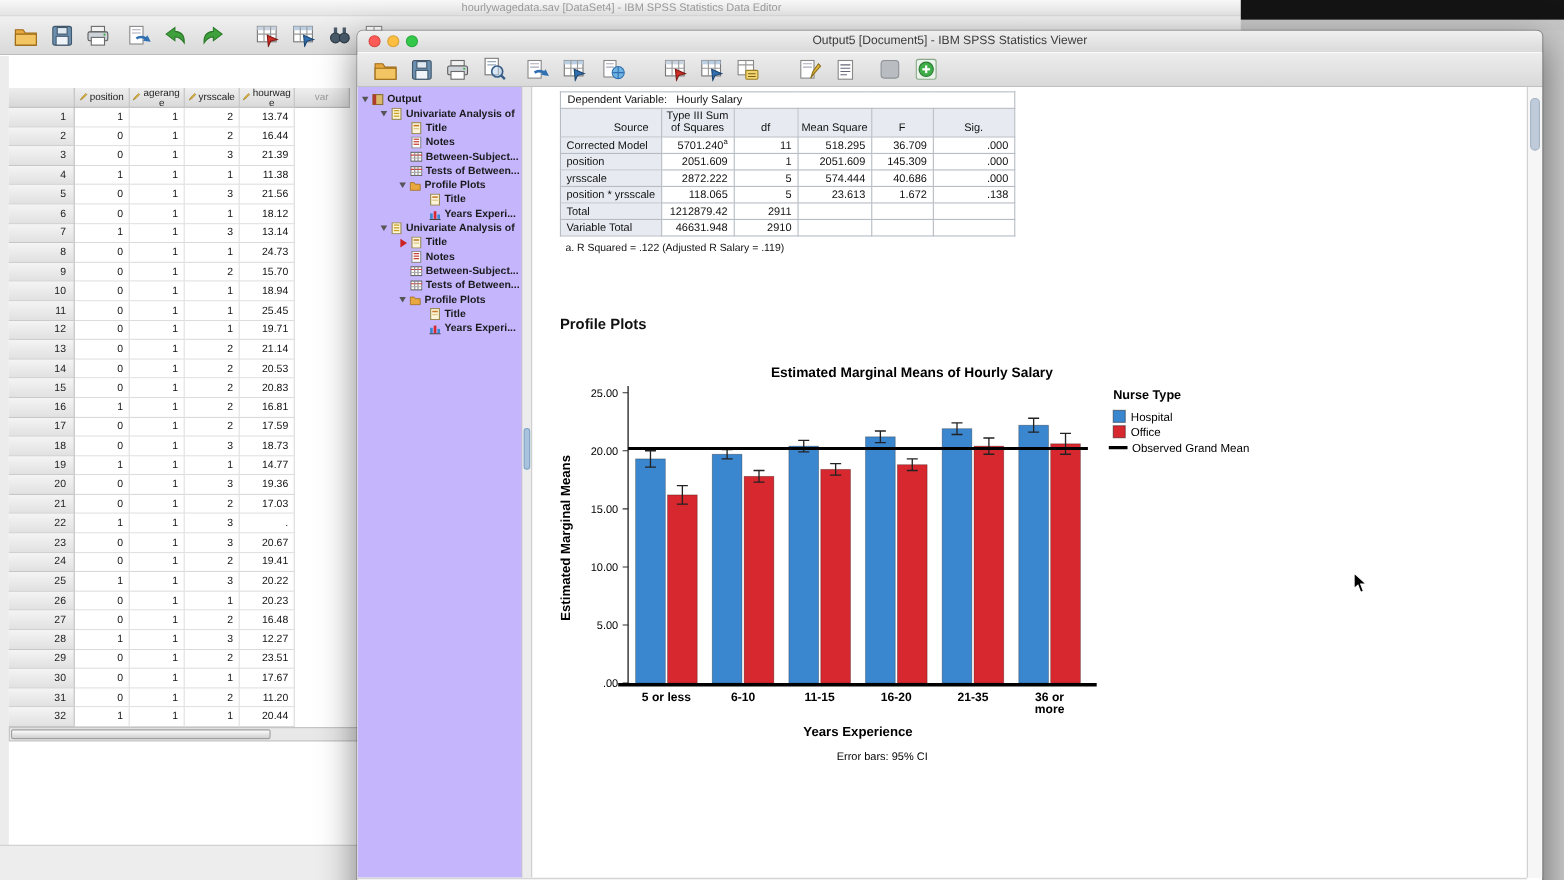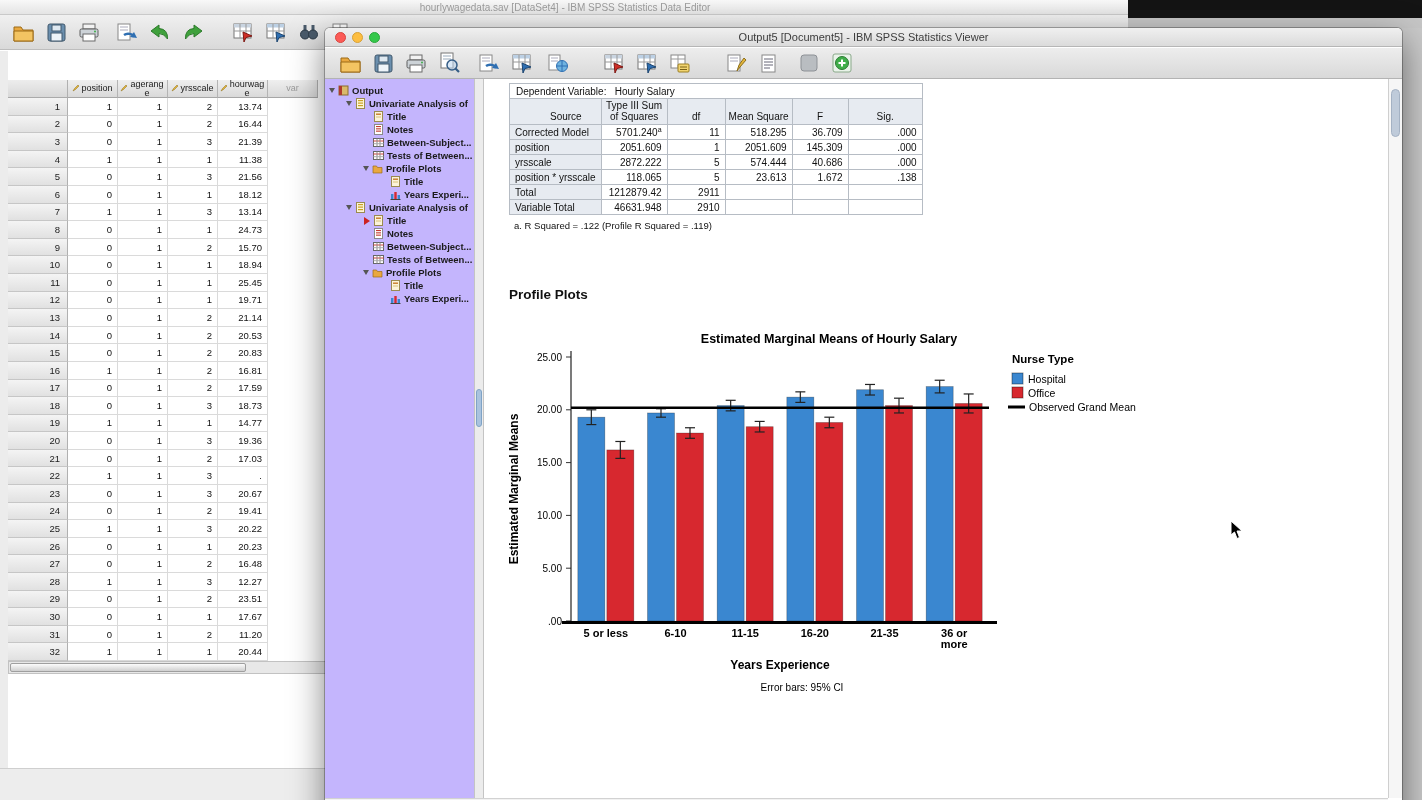--- a/index.html
+++ b/index.html
@@ -87,21 +87,21 @@
   .sb-left { left:4px; right:250px; }
   .sb-right { right:4px; width:242px; font-size:10px; color:#111;
     display:flex; align-items:center; padding-left:8px; }
 
   
   #anova { position:absolute; left:25px; top:4px; }
   table.spss { border-collapse:collapse; table-layout:fixed; font-size:10px; color:#111; }
   table.spss td { border:1px solid #b6bcc4; height:15px; padding:1px 5px; overflow:hidden; white-space:nowrap;margin-top:16px; }
   table.spss tr.cap td { background:#fff; text-align:left; padding-left:6px; border-bottom:1px solid #b6bcc4; }
   table.spss tr.hd td { background:#e7ebf1; text-align:center; vertical-align:bottom; line-height:10.5px; padding:2px 3px; }
-  table.spss tr.hd td.src { text-align:left;padding-left:40px; }
+  table.spss tr.hd td.src { text-align:center;padding-left:40px; }
   table.spss td.lbl { background:#e7ebf1; text-align:left; }
   table.spss td.num { background:#fff; text-align:right; }
   .fn { font-size:9.5px; color:#111; margin-top:5px; padding-left:5px; }
   sup { font-size:7px; }
 
   .heading { position:absolute; left:25px; top:208px; font-size:13.5px; font-weight:bold; color:#111; }
   #chart { position:absolute; left:8px; top:244px; width:700px; height:385px; }
 
   .cursor { position:absolute; left:1230px; top:520px; width:14px; height:20px; z-index:50; }
 </style>
@@ -861,21 +861,21 @@
                 <tr>
                   <td class="lbl">Variable Total</td>
                   <td class="num">46631.948</td>
                   <td class="num">2910</td>
                   <td class="num"></td>
                   <td class="num"></td>
                   <td class="num"></td>
                 </tr>
               </tbody>
             </table>
-            <div class="fn">a. R Squared = .122 (Profile R Squared = .119)</div>
+            <div class="fn">a. R Squared = .122 (Adjusted R Salary = .119)</div>
           </div>
         <div class="heading">Profile Plots</div>
         <div id="chart"><svg width="700" height="385" font-family="Liberation Sans, sans-serif">
               <text x="337" y="20" font-size="12.5" font-weight="bold" text-anchor="middle">Estimated Marginal Means of Hourly Salary</text>
               <line x1="74" y1="298" x2="79" y2="298" stroke="#333" stroke-width="1"></line>
               <text x="70" y="301.5" font-size="10" text-anchor="end">.00</text>
               <line x1="74" y1="245.2" x2="79" y2="245.2" stroke="#333" stroke-width="1"></line>
               <text x="70" y="248.7" font-size="10" text-anchor="end">5.00</text>
               <line x1="74" y1="192.39999999999998" x2="79" y2="192.39999999999998" stroke="#333" stroke-width="1"></line>
               <text x="70" y="195.89999999999998" font-size="10" text-anchor="end">10.00</text>

